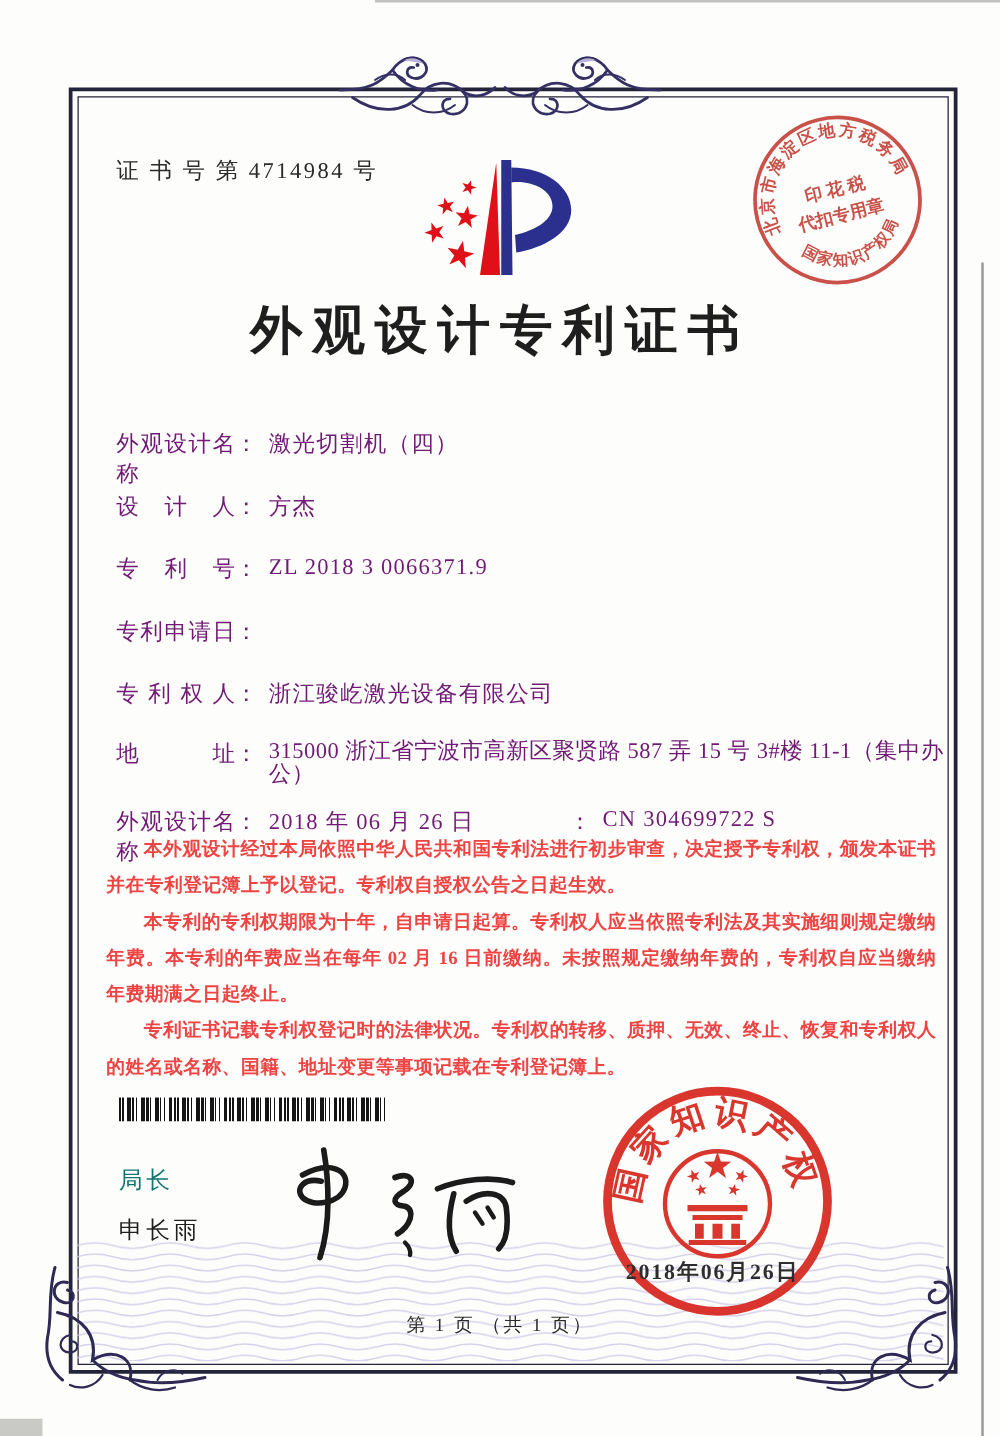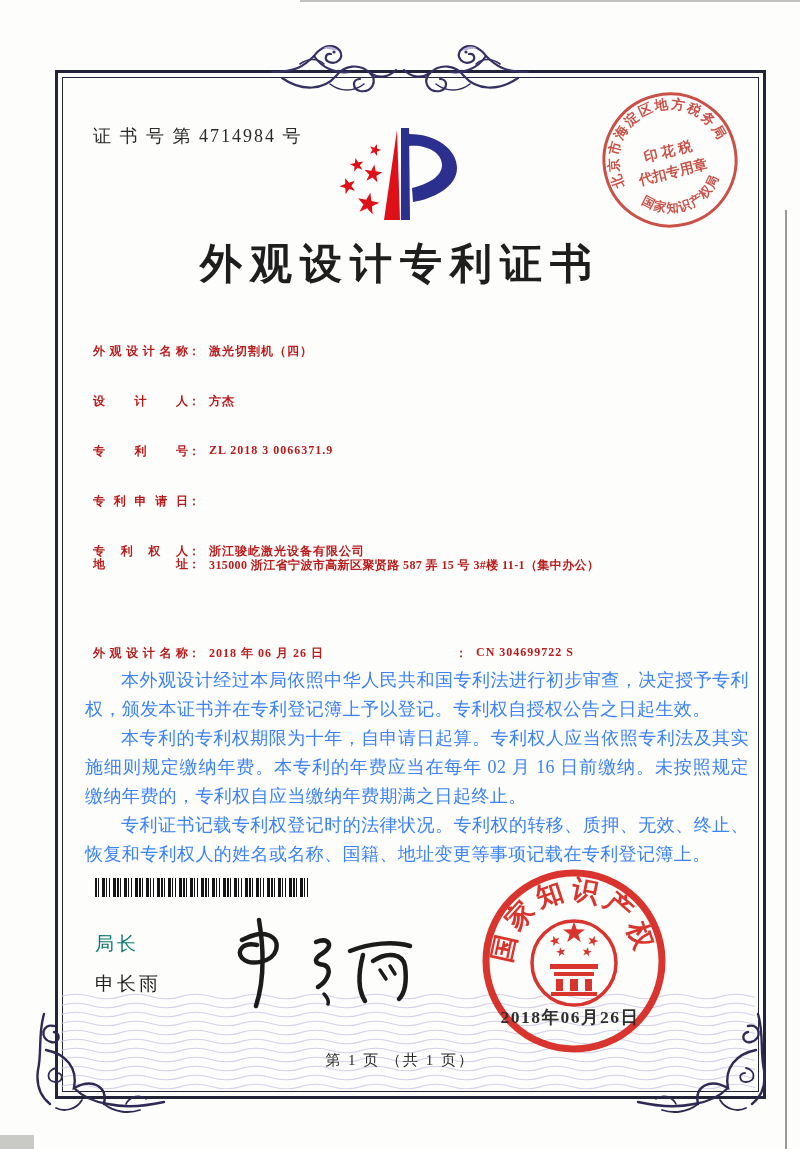--- a/index.html
+++ b/index.html
@@ -23,31 +23,31 @@
   .cert-no{
     position:absolute;left:93px;top:124px;
     font-size:18px;letter-spacing:2px;color:#2a2a2a;
   }
   .doc-title{
     position:absolute;left:0;top:236px;width:800px;text-align:center;
     font-size:42px;font-weight:700;letter-spacing:8px;color:#1e1e1e;
   }
   
   .row{position:absolute;left:93px;display:flex;align-items:flex-start;
-       font-size:12px;color:#b91c1c;font-weight:bold;}
+       font-size:18px;color:#701a75;}
   .fl{display:inline-block;width:95px;text-align:justify;text-align-last:justify;}
   .fl5{display:inline-block;width:92px;letter-spacing:1px;}
   .fc{display:inline-block;}
   .fv{margin-left:9px;letter-spacing:1px;white-space:nowrap;}
   .fv-wrap{margin-left:9px;letter-spacing:0.4px;white-space:normal;width:548px;line-height:19px;}
   
   .body-text{
     position:absolute;left:85px;top:666px;width:664px;
-    font-size:18px;line-height:29px;text-align:justify;
-    letter-spacing:0.4px;color:#3b82f6;
+    font-size:15px;line-height:29px;text-align:justify;
+    letter-spacing:0.4px;color:#ef4444;font-weight:bold;
   }
   .body-text p{margin:0;text-indent:2em;}
   
   .barcode{
     position:absolute;left:95px;top:878px;width:216px;height:19px;
     background:repeating-linear-gradient(90deg,
       #141414 0 2px,#fff 2px 3px,#141414 3px 4px,#fff 4px 7px,
       #141414 7px 10px,#fff 10px 11px,#141414 11px 12px,#fff 12px 14px,
       #141414 14px 15px,#fff 15px 18px,#141414 18px 21px,#fff 21px 22px);
   }
@@ -171,21 +171,21 @@
 </div>
 <div class="row" style="top:493px">
   <span class="fl">专利申请日</span>
     <span class="fc">：</span>
 </div>
 <div class="row" style="top:543px">
   <span class="fl">专利权人</span>
     <span class="fc">：</span>
   <span class="fv">浙江骏屹激光设备有限公司</span>
 </div>
-<div class="row" style="top:556px">
+<div class="row" style="top:591px">
   <span class="fl">地址</span>
     <span class="fc">：</span>
   <span class="fv-wrap">315000 浙江省宁波市高新区聚贤路 587 弄 15 号 3#楼 11-1（集中办公）</span>
 </div>
 <div class="row" style="top:645px">
   <span class="fl">外观设计名称</span>
     <span class="fc">：</span>
   <span class="fv">2018 年 06 月 26 日</span>
 </div>
 <div class="row" style="left:455px;top:645px">

